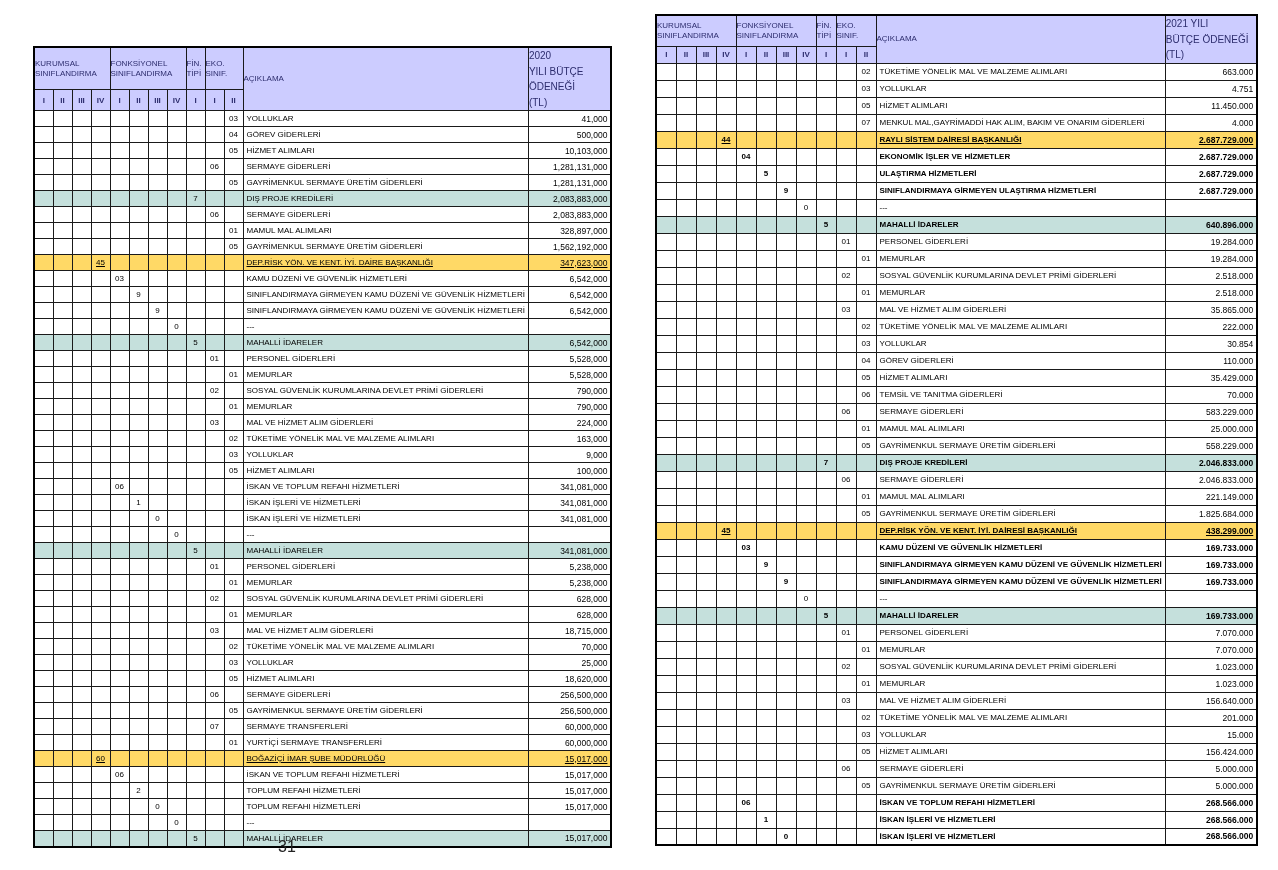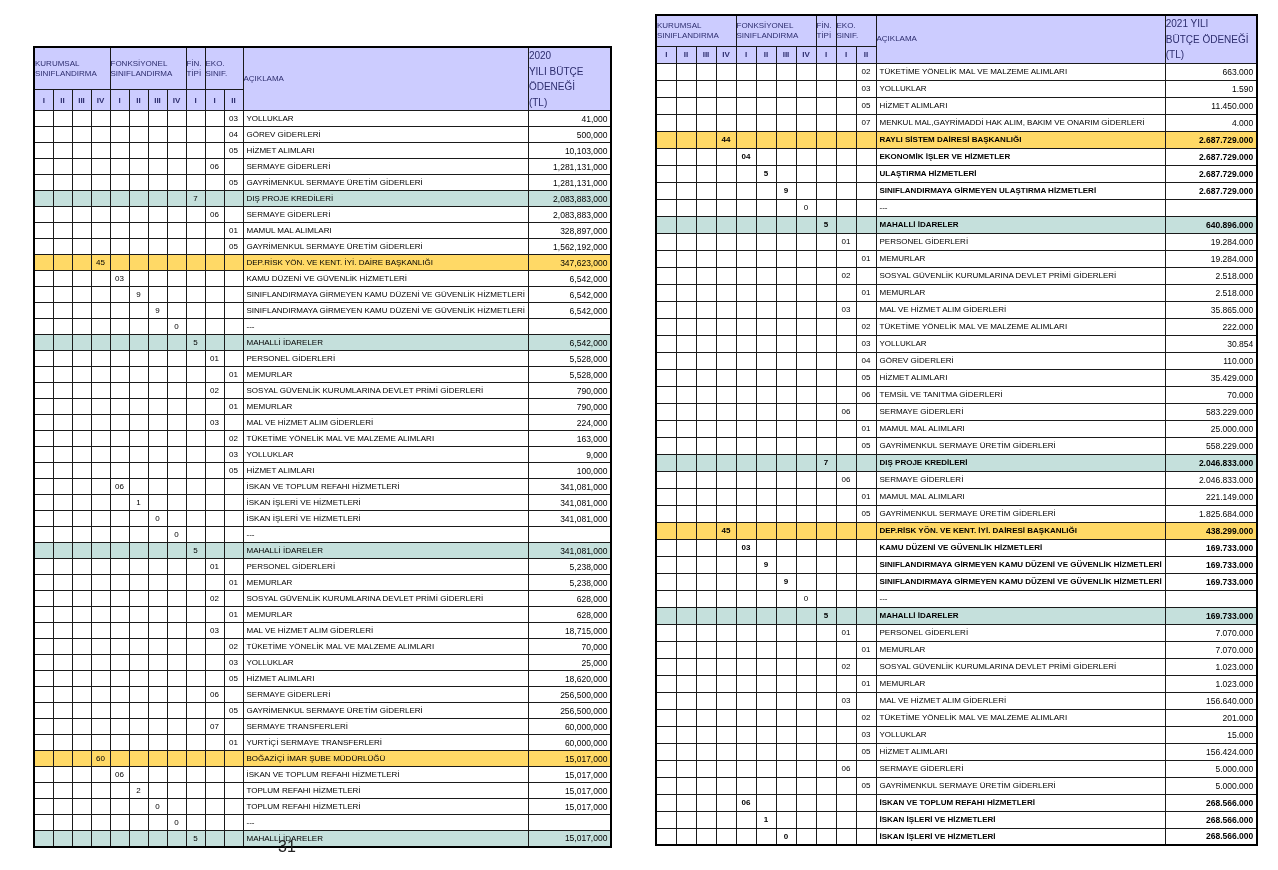--- a/index.html
+++ b/index.html
@@ -19,21 +19,21 @@
     background:var(--hbg);color:var(--htxt);font-weight:normal;font-size:8px;line-height:1.25;
     text-align:left;vertical-align:middle;white-space:pre-line;
   }
   th.year-h{font-size:10px;line-height:1.55;margin-left:15px;}
   th.sub{
     background:var(--hbg);color:var(--htxt);font-weight:bold;font-size:8px;text-align:center;height:13px;
   }
   td.code{text-align:center;font-size:8px;}
   td.desc{text-align:left;font-size:8px;padding:0 3px;}
   td.val{text-align:right;font-size:8.5px;padding:0 3px;}
-  .row-yellow td{background:var(--yellow);}
+  .row-yellow td{background:var(--yellow);text-decoration:underline;}
   .row-teal td{background:var(--teal);}
   .row-bold td{font-weight:bold;}
 
   #table-2020{left:33px;top:46px;}
   #table-2020 col.c-code{width:19px;}
   #table-2020 col.c-desc{width:245px;}
   #table-2020 col.c-val{width:83px;}
   #table-2020 tr.hrow1 th{height:27px;}
   #table-2020 tbody tr{height:16px;}
 
@@ -857,21 +857,21 @@
         <td class="code"></td>
         <td class="code"></td>
         <td class="code"></td>
         <td class="code"></td>
         <td class="code"></td>
         <td class="code"></td>
         <td class="code"></td>
         <td class="code"></td>
         <td class="code">03</td>
         <td class="desc">YOLLUKLAR</td>
-        <td class="val">1.590</td>
+        <td class="val">4.751</td>
       </tr>
       <tr>
         <td class="code"></td>
         <td class="code"></td>
         <td class="code"></td>
         <td class="code"></td>
         <td class="code"></td>
         <td class="code"></td>
         <td class="code"></td>
         <td class="code"></td>

